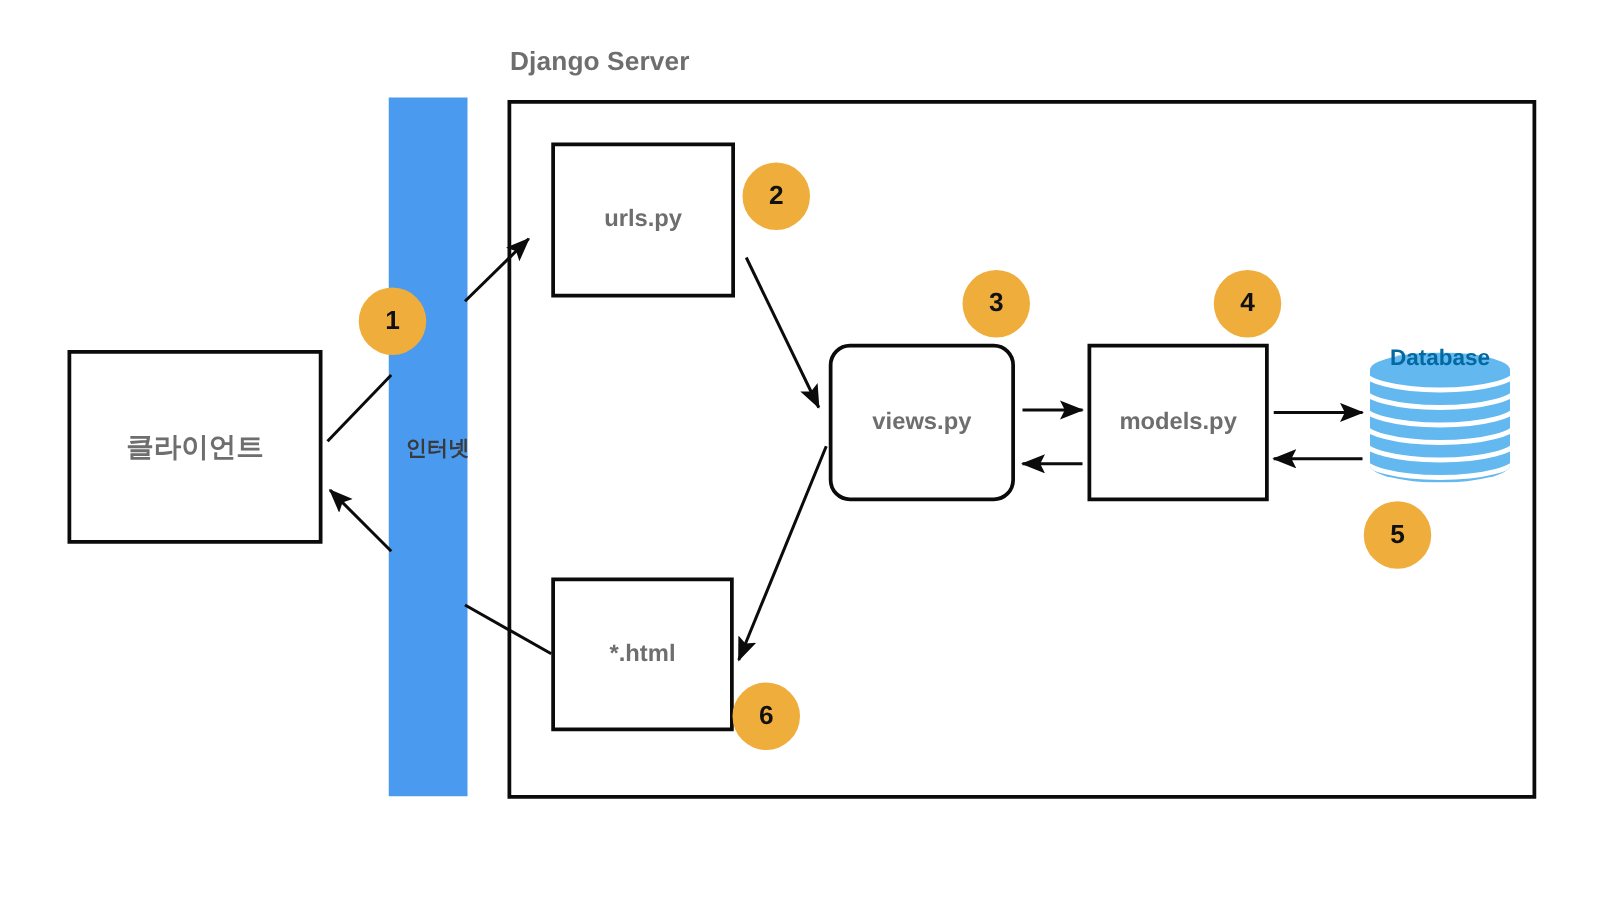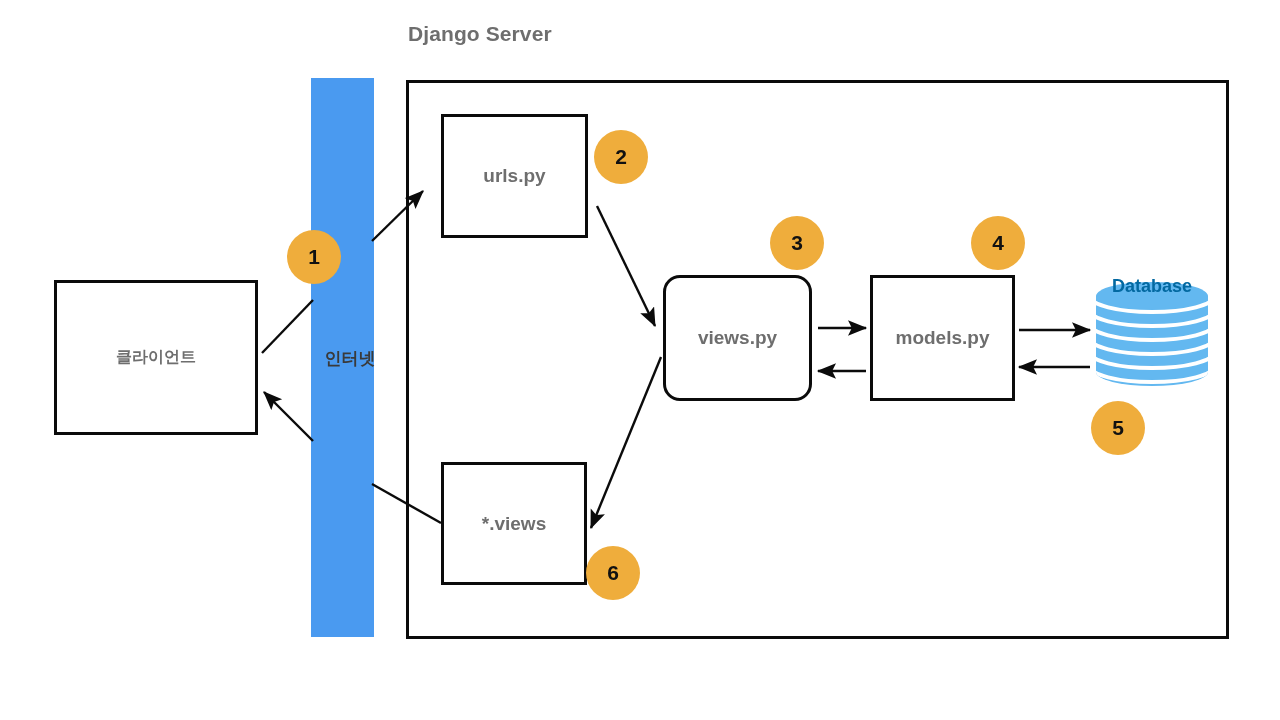--- a/index.html
+++ b/index.html
@@ -27,21 +27,21 @@
     left: 406px;
     top: 80px;
     width: 823px;
     height: 559px;
     border: 3px solid #0b0b0b;
     box-sizing: border-box;
     background: transparent;
   }
   .server-title {
     left: 408px;
-    top: 22px;
+    top: 38px;
     font-size: 21px;
     font-weight: bold;
     color: #6e6e6e;
     letter-spacing: 0.1px;
     white-space: nowrap;
   }
 
   
   .internet-bar {
     left: 311px;
@@ -74,21 +74,21 @@
     font-size: 19px;
     font-weight: bold;
     color: #6e6e6e;
     white-space: nowrap;
   }
   .node.client  { left: 54px;  top: 280px; width: 204px; height: 155px; }
   .node.urls    { left: 441px; top: 114px; width: 147px; height: 124px; }
   .node.views   { left: 663px; top: 275px; width: 149px; height: 126px; border-radius: 17px; }
   .node.models  { left: 870px; top: 275px; width: 145px; height: 126px; }
   .node.html    { left: 441px; top: 462px; width: 146px; height: 123px; }
-  .node.client .node-label { font-size: 16px; font-family: Liberation Mono, monospace; }
+  .node.client .node-label { font-size: 22px; font-family: Liberation Mono, monospace; }
 
   
   .database {
     left: 1096px;
     top: 282px;
     width: 112px;
     height: 104px;
   }
   .db-label {
     left: 1090px;
@@ -153,21 +153,21 @@
 
   <div class="abs node views">
     <span class="node-label">views.py</span>
   </div>
 
   <div class="abs node models">
     <span class="node-label">models.py</span>
   </div>
 
   <div class="abs node html">
-    <span class="node-label">*.views</span>
+    <span class="node-label">*.html</span>
   </div>
 
   <svg class="abs database" viewBox="0 0 112 104">
     <defs>
       <clipPath id="dbclip">
         <path d="M0,14 A56,14 0 0 1 112,14 L112,90 A56,14 0 0 1 0,90 Z"></path>
       </clipPath>
     </defs>
     <path d="M0,14 A56,14 0 0 1 112,14 L112,90 A56,14 0 0 1 0,90 Z" fill="#63b8f0"></path>
     <g clip-path="url(#dbclip)" fill="none" stroke="#ffffff" stroke-width="4">

